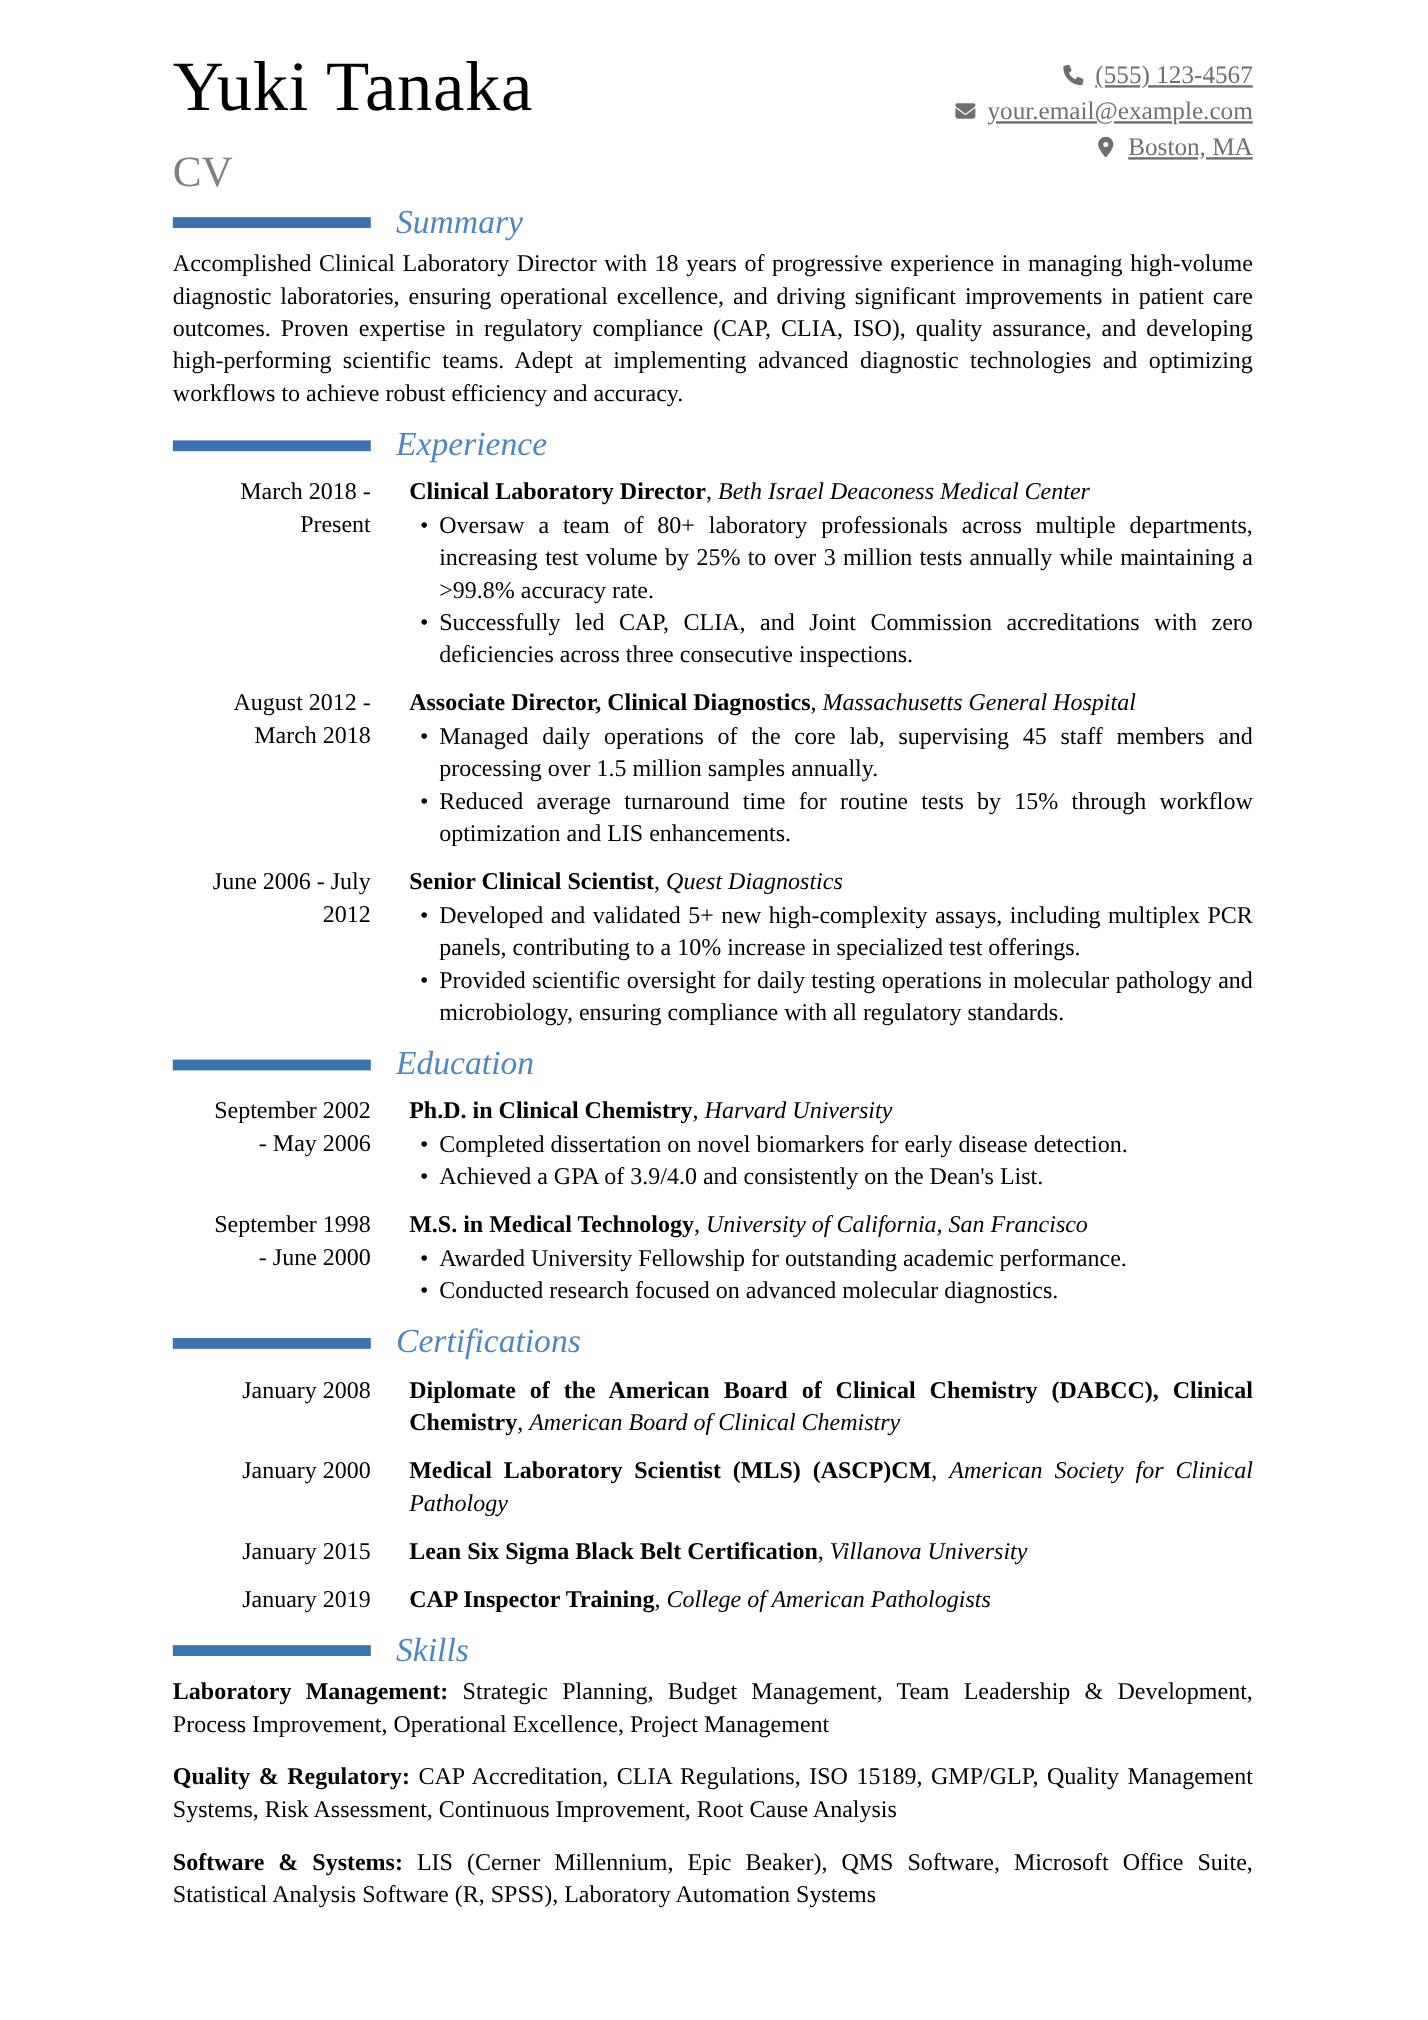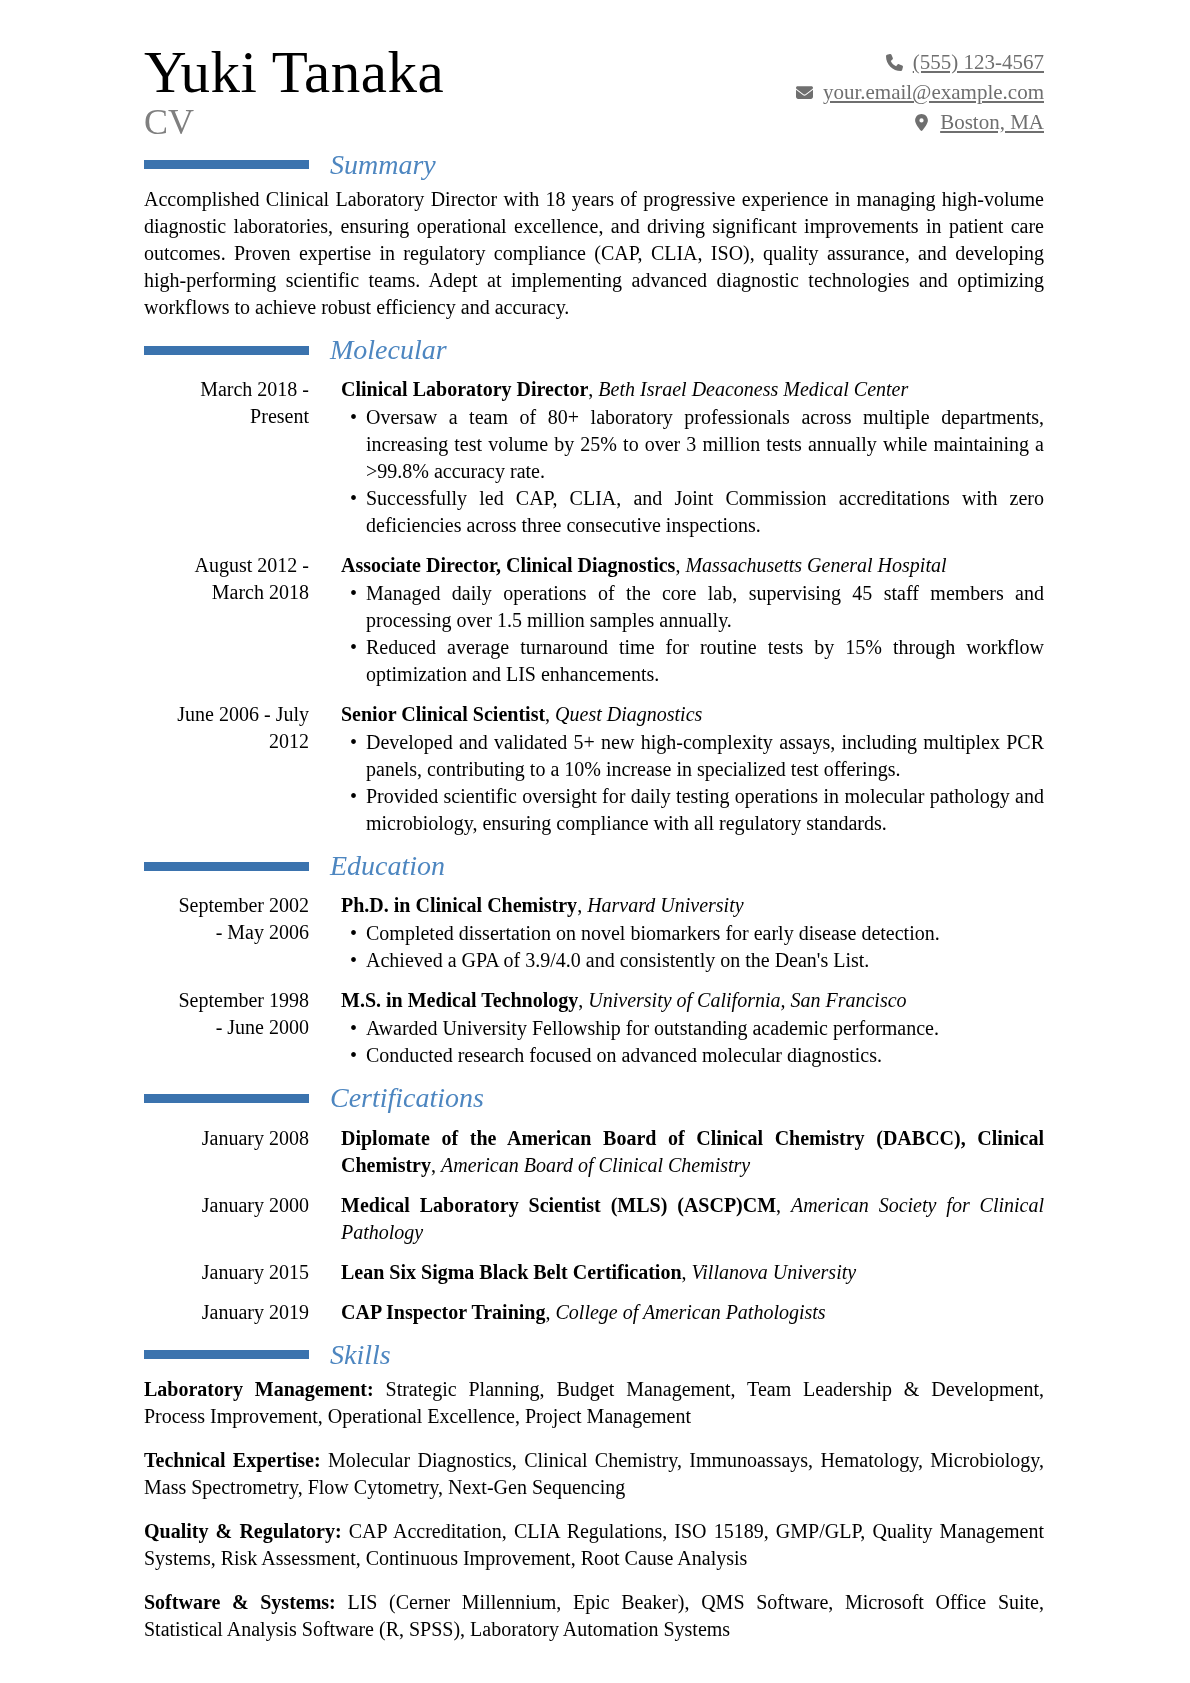--- a/index.html
+++ b/index.html
@@ -10,21 +10,21 @@
     background:#fff;
     box-sizing:border-box;
     padding:42px 84px 0 82px;
     font-family:"Liberation Serif","DejaVu Serif",serif;
     font-size:20px; line-height:1.35; color:#000;
     overflow:hidden;
   }
   
   .header { display:flex; justify-content:space-between; align-items:flex-start; }
   .person-name { margin:0; font-size:59px; font-weight:400; line-height:1.02; letter-spacing:.5px; color:#000; }
-  .doc-label { font-size:36px; line-height:1.1; color:var(--label-gray); margin-top:1px; }
+  .doc-label { font-size:36px; line-height:1.1; color:var(--label-gray); margin-top:22px; }
   .contact { text-align:right; color:var(--muted); font-size:21px; line-height:1.42; padding-top:6px;text-decoration:underline; }
   .c-row { display:flex; justify-content:flex-end; align-items:center; gap:10px; }
   .c-icon { width:17px; height:17px; fill:var(--muted); flex:0 0 auto; }
   
   .section { margin-top:13px; }
   .section.first { margin-top:6px; }
   .sec-head {
     display:grid; grid-template-columns:165px 1fr; column-gap:21px;
     align-items:center; margin:0 0 5px 0;
   }
@@ -81,21 +81,21 @@
     <div class="sec-head">
       <span class="sec-rule"></span>
       <h2 class="sec-title">Summary</h2>
     </div>
     <p class="para">Accomplished Clinical Laboratory Director with 18 years of progressive experience in managing high-volume diagnostic laboratories, ensuring operational excellence, and driving significant improvements in patient care outcomes. Proven expertise in regulatory compliance (CAP, CLIA, ISO), quality assurance, and developing high-performing scientific teams. Adept at implementing advanced diagnostic technologies and optimizing workflows to achieve robust efficiency and accuracy.</p>
   </div>
 
   <div class="section">
     <div class="sec-head">
       <span class="sec-rule"></span>
-      <h2 class="sec-title">Molecular</h2>
+      <h2 class="sec-title">Experience</h2>
     </div>
     <div id="experience-entries">
   <div class="entry">
     <div class="entry-dates">
             <span class="dates-inner">March 2018 - Present</span>
           </div>
     <div class="entry-body">
       <p class="entry-title"><span class="pos">Clinical Laboratory Director</span><span class="sep">, </span><span class="org">Beth Israel Deaconess Medical Center</span></p>
       <ul class="highlights">
   <li class="hl">Oversaw a team of 80+ laboratory professionals across multiple departments, increasing test volume by 25% to over 3 million tests annually while maintaining a &gt;99.8% accuracy rate.</li>
@@ -220,21 +220,20 @@
   </div>
 
   <div class="section">
     <div class="sec-head">
       <span class="sec-rule"></span>
       <h2 class="sec-title">Skills</h2>
     </div>
     <div id="skills-list">
   <p class="skill"><span class="skill-label">Laboratory Management:</span> <span class="skill-text">Strategic Planning, Budget Management, Team Leadership &amp; Development, Process Improvement, Operational Excellence, Project Management</span></p>
 
-  <p class="skill"><span class="skill-label">Technical Expertise:</span> <span class="skill-text">Molecular Diagnostics, Clinical Chemistry, Immunoassays, Hematology, Microbiology, Mass Spectrometry, Flow Cytometry, Next-Gen Sequencing</span></p>
 
   <p class="skill"><span class="skill-label">Quality &amp; Regulatory:</span> <span class="skill-text">CAP Accreditation, CLIA Regulations, ISO 15189, GMP/GLP, Quality Management Systems, Risk Assessment, Continuous Improvement, Root Cause Analysis</span></p>
 
   <p class="skill"><span class="skill-label">Software &amp; Systems:</span> <span class="skill-text">LIS (Cerner Millennium, Epic Beaker), QMS Software, Microsoft Office Suite, Statistical Analysis Software (R, SPSS), Laboratory Automation Systems</span></p>
 </div>
   </div>
 
 </div>
 
 </body></html>

